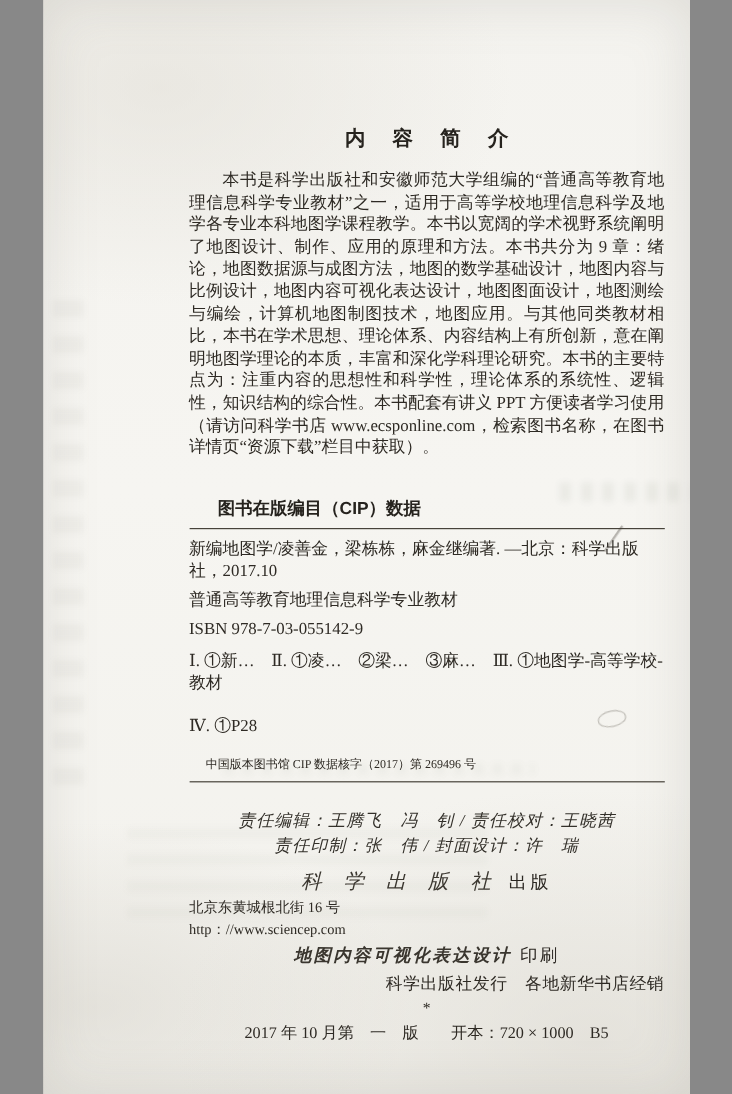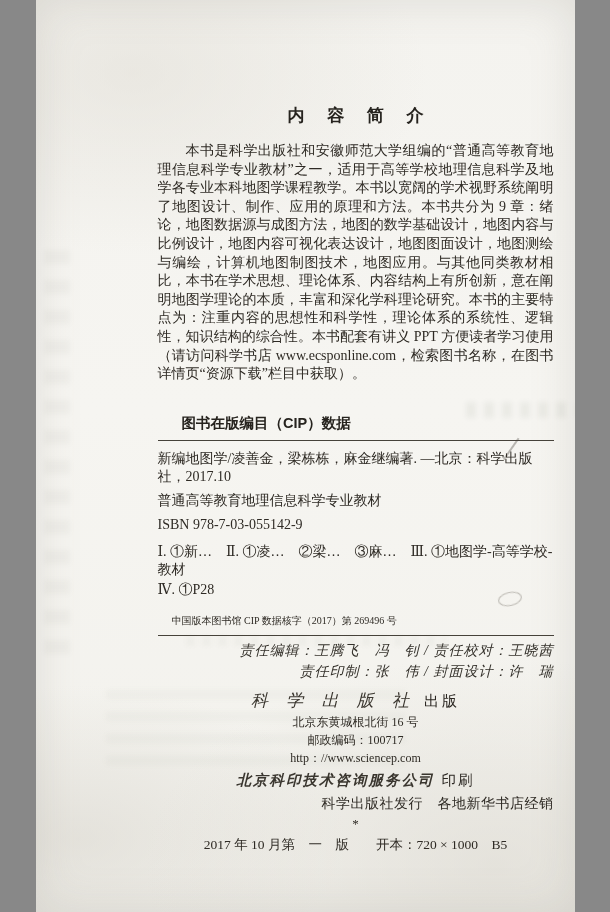--- a/index.html
+++ b/index.html
@@ -35,36 +35,36 @@
   .intro p.first{margin-top:15px;}
 
   .cip-header{
     margin-top:30px;
     font-family:"Liberation Sans","DejaVu Sans",sans-serif;
     font-weight:bold;font-size:14.5px;color:#26231e;padding-left:24px;
   }
   .rule{border:0;border-top:1.6px solid #46423a;margin:7px 0 0 0;}
   .cip-line{font-size:14px;line-height:18px;margin-top:6px;color:#2e2a24;}
   .cip-line.lead{margin-top:9px;}
-  .cip-line.tight{margin-top:2px;}
+  .cip-line.tight{margin-top:18px;}
   .cip-record{font-size:10px;margin-top:15px;padding-left:14px;color:#2e2a24;}
 
-  .staff{margin-top:4px;text-align:right;}
+  .staff{margin-top:22px;text-align:center;}
   .staff div{
     font-style:italic;font-size:14px;line-height:21.5px;
     letter-spacing:1px;color:#33302a;
   }
 
   .pub-line{margin-top:6px;text-align:center;white-space:nowrap;}
   .pub-name{
     font-style:italic;font-weight:normal;font-size:17px;letter-spacing:7px;
     color:#3a362f;
   }
   .pub-suffix{font-size:15px;letter-spacing:3px;margin-left:4px;}
-  .centered-small{font-size:12px;line-height:15px;margin-top:3px;text-align:center;color:#2e2a24;}
+  .centered-small{font-size:12px;line-height:15px;margin-top:3px;color:#2e2a24;}
   .printer-line{margin-top:5px;text-align:center;}
   .printer-name{font-style:italic;font-weight:bold;font-size:14.5px;letter-spacing:2px;color:#3a362f;}
   .printer-suffix{font-size:14.5px;letter-spacing:2px;margin-left:3px;}
   .dist-line{margin-top:5px;text-align:right;font-size:14px;letter-spacing:.5px;color:#2e2a24;}
   .asterisk{margin-top:3px;text-align:center;font-size:13px;color:#2e2a24;}
 
   .print-line{margin-top:3px;text-align:center;font-size:13.5px;line-height:16.5px;color:#2e2a24;}
   .print-line.first{margin-top:5px;}
 
   
@@ -122,25 +122,24 @@
     <div class="staff">
       <div>责任编辑：王腾飞　冯　钊 / 责任校对：王晓茜</div>
       <div>责任印制：张　伟 / 封面设计：许　瑞</div>
     </div>
 
     <div class="pub-line">
       <span class="pub-name">科 学 出 版 社</span>
       <span class="pub-suffix">出版</span>
     </div>
     <div class="centered-small">北京东黄城根北街 16 号</div>
-    <div class="centered-small">邮政编码：100717</div>
     <div class="centered-small">http：//www.sciencep.com</div>
 
     <div class="printer-line">
-      <span class="printer-name">北京科印技术咨询服务公司</span>
+      <span class="printer-name">地图内容可视化表达设计</span>
       <span class="printer-suffix">印刷</span>
     </div>
     <div class="dist-line">科学出版社发行　各地新华书店经销</div>
     <div class="asterisk">*</div>
 
     <div class="print-line first">2017 年 10 月第　一　版　　开本：720 × 1000　B5</div>
 
   </div>
 </div>
 

